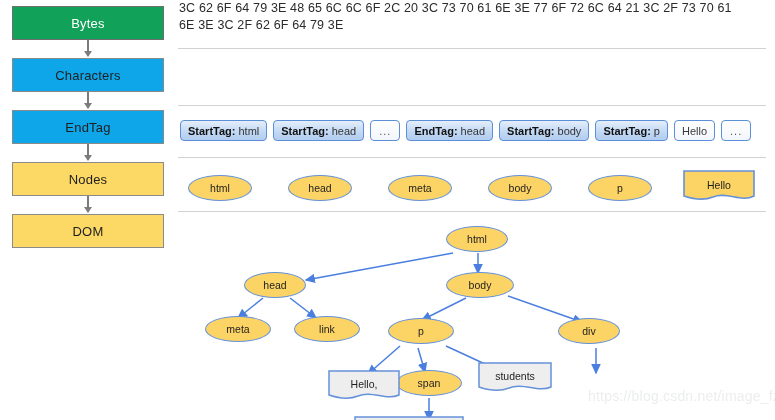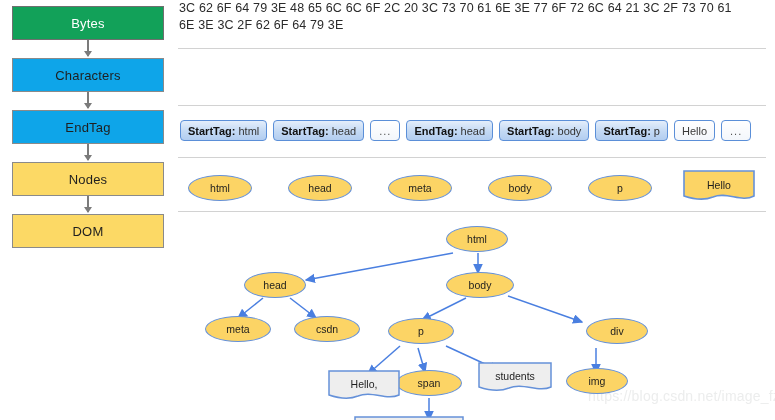--- a/index.html
+++ b/index.html
@@ -326,30 +326,27 @@
     <div class="ellipse" style="left:66px;  top:54px;  width:62px; height:26px;">
         <span>head</span>
       </div>
     <div class="ellipse" style="left:268px; top:54px;  width:68px; height:26px;">
         <span>body</span>
       </div>
     <div class="ellipse" style="left:27px;  top:98px;  width:66px; height:26px;">
         <span>meta</span>
       </div>
     <div class="ellipse" style="left:116px; top:98px;  width:66px; height:26px;">
-        <span>csdn</span>
+        <span>link</span>
       </div>
     <div class="ellipse" style="left:210px; top:100px; width:66px; height:26px;">
         <span>p</span>
       </div>
-    <div class="ellipse" style="left:408px; top:100px; width:62px; height:26px;">
+    <div class="ellipse" style="left:380px; top:100px; width:62px; height:26px;">
         <span>div</span>
-      </div>
-    <div class="ellipse" style="left:388px; top:150px; width:62px; height:26px;">
-        <span>img</span>
       </div>
     <div class="ellipse" style="left:218px; top:152px; width:66px; height:26px;">
         <span>span</span>
       </div>
 
     <div class="note" style="left:150px; top:152px; width:72px; height:32px;">
       <svg viewBox="0 0 72 32" preserveAspectRatio="none">
         <path d="M1,1 L71,1 L71,25 C58,31 44,20 30,26 C20,30 10,28 1,25 Z" fill="#eeeeee" stroke="#6591d9" stroke-width="1.5"></path>
       </svg>
       <span>Hello,</span>

